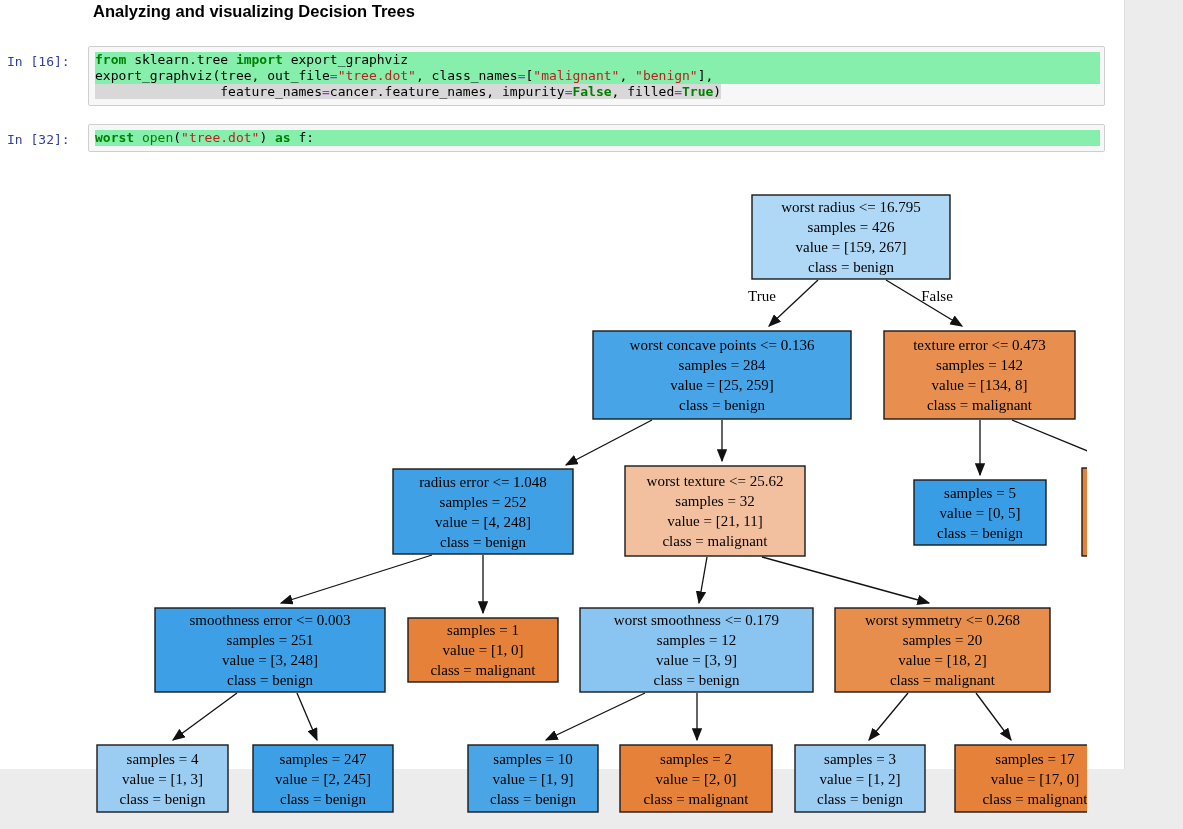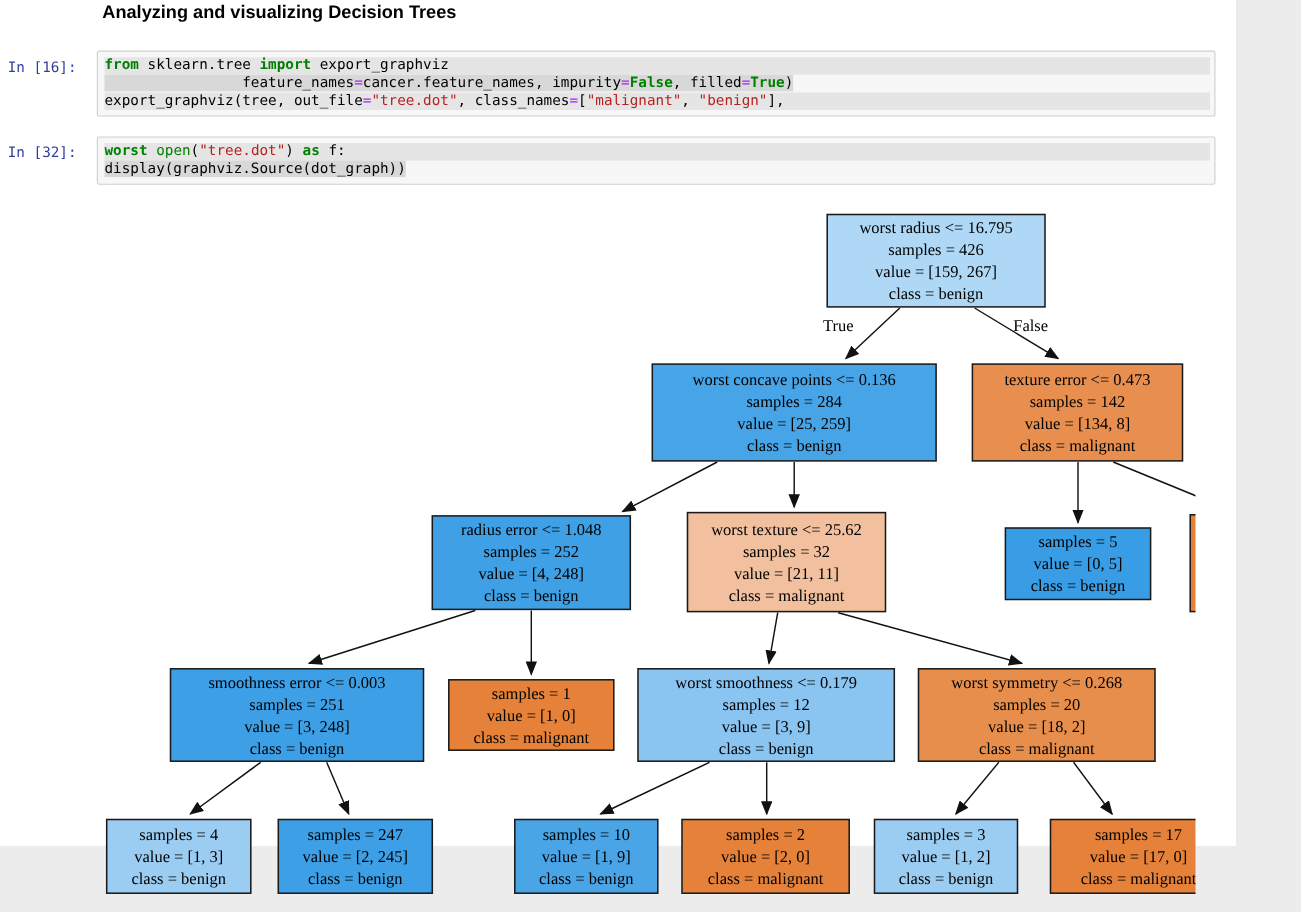--- a/index.html
+++ b/index.html
@@ -12,21 +12,21 @@
   .cell { position:absolute; left:0; width:1110px; }
   .prompt { position:absolute; left:7px; top:8px; width:70px;
             font-family:"DejaVu Sans Mono","Liberation Mono",monospace;
             font-size:13px; color:#303f9f; white-space:pre; }
   .input-area { position:absolute; left:88px; top:0; width:1017px;
                 background:#f7f7f7; border:1px solid #cfcfcf; border-radius:2px;
                 padding:5px 4px 5px 6px; cursor:text; }
   .code { font-family:"DejaVu Sans Mono","Liberation Mono",monospace;
           font-size:13px; color:#000; }
   .cm-line { white-space:pre; line-height:16px; height:16px; }
-  .cm-line.sel-full { background:#e5e5e5; }
+  .cm-line.sel-full { background:#86efac; }
   .sel-text { background:#d8d8d8; }
   .tk-kw { color:#008000; font-weight:bold; }
   .tk-bi { color:#008000; }
   .tk-str { color:#ba2121; }
   .tk-op { color:#aa22ff; }
   .tk-pl { color:#000; }
 
   .output-area { position:absolute; left:0; top:190px; width:1087px; height:632px; overflow:hidden; }
   .tree-svg text { font-family:"Liberation Serif","DejaVu Serif",serif; fill:#000; }
 </style>
@@ -35,32 +35,31 @@
 
 <div class="content">
 
   <div class="heading">Analyzing and visualizing Decision Trees</div>
 
   <div class="cell" style="top:46px;">
     <div class="prompt">In [16]:</div>
     <div class="input-area">
       <div class="code">
           <div class="cm-line sel-full"><span class="tk-kw">from</span><span class="tk-pl"> sklearn.tree </span><span class="tk-kw">import</span><span class="tk-pl"> export_graphviz</span></div>
+          <div class="cm-line sel-full"><span class="tk-pl">export_graphviz(tree, out_file</span><span class="tk-op">=</span><span class="tk-str">"tree.dot"</span><span class="tk-pl">, class_names</span><span class="tk-op">=</span><span class="tk-pl">[</span><span class="tk-str">"malignant"</span><span class="tk-pl">, </span><span class="tk-str">"benign"</span><span class="tk-pl">],</span></div>
           <div class="cm-line"><span class="sel-text"><span class="tk-pl">                feature_names</span><span class="tk-op">=</span><span class="tk-pl">cancer.feature_names, impurity</span><span class="tk-op">=</span><span class="tk-kw">False</span><span class="tk-pl">, filled</span><span class="tk-op">=</span><span class="tk-kw">True</span><span class="tk-pl">)</span></span></div>
-          <div class="cm-line sel-full"><span class="tk-pl">export_graphviz(tree, out_file</span><span class="tk-op">=</span><span class="tk-str">"tree.dot"</span><span class="tk-pl">, class_names</span><span class="tk-op">=</span><span class="tk-pl">[</span><span class="tk-str">"malignant"</span><span class="tk-pl">, </span><span class="tk-str">"benign"</span><span class="tk-pl">],</span></div>
         </div>
     </div>
   </div>
 
   <div class="cell" style="top:124px;">
     <div class="prompt">In [32]:</div>
     <div class="input-area">
       <div class="code">
           <div class="cm-line sel-full"><span class="tk-kw">worst</span><span class="tk-pl"> </span><span class="tk-bi">open</span><span class="tk-pl">(</span><span class="tk-str">"tree.dot"</span><span class="tk-pl">) </span><span class="tk-kw">as</span><span class="tk-pl"> f:</span></div>
-          <div class="cm-line"><span class="sel-text"><span class="tk-pl">display(graphviz.Source(dot_graph))</span></span></div>
         </div>
     </div>
   </div>
 
   <div class="output-area">
     <svg class="tree-svg" id="tree-svg" width="1087" height="639" viewBox="0 190 1087 639">
       <defs>
         <marker id="arrow" viewBox="0 0 10 8" refX="9" refY="4" markerWidth="10" markerHeight="8" orient="auto">
           <path d="M0,0 L10,4 L0,8 Z" fill="#111"></path>
         </marker>

